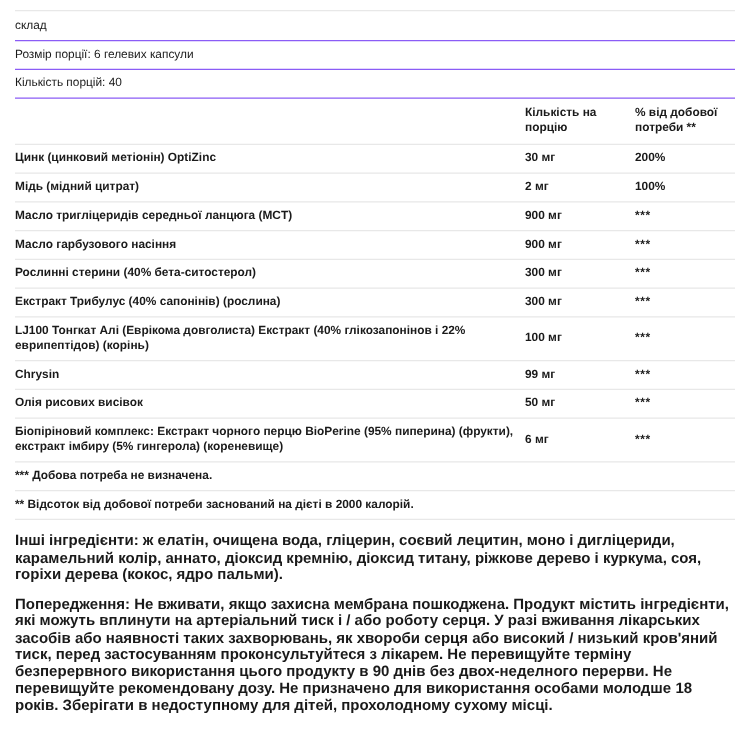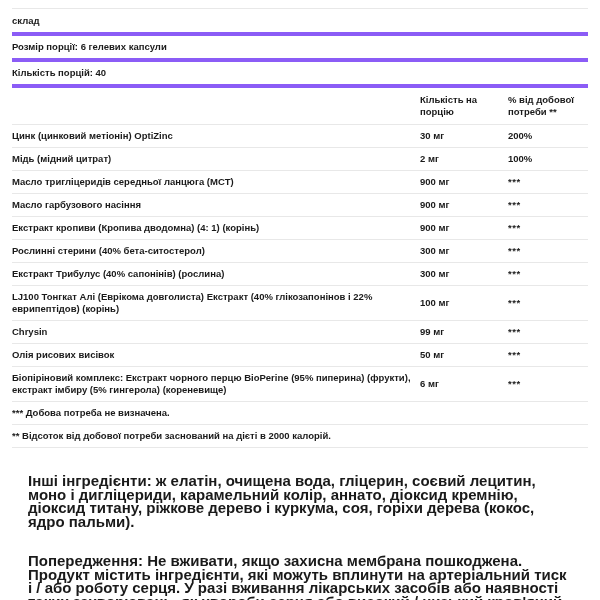--- a/index.html
+++ b/index.html
@@ -22,24 +22,24 @@
   }
   .rule-top {
     height: 0;
     border-top: 1px solid #e8e8e8;
     margin-top: 8px;
   }
 
   
   .info-row {
     font-size: 9.5px;
-    font-weight: bold;
+    font-weight: normal;
     line-height: 12px;
     padding: 5px 0 5px 0;
-    border-bottom: 4px solid #8b5cf6;
+    border-bottom: 1px solid #8b5cf6;
     white-space: nowrap;
   }
   .info-row.first { padding-top: 6px; }
 
   
   table.facts {
     width: 100%;
     border-collapse: collapse;
     table-layout: fixed;
   }
@@ -69,24 +69,24 @@
   .note-row {
     font-size: 9.5px;
     font-weight: bold;
     line-height: 12px;
     padding: 5px 0;
     border-bottom: 1px solid #e8e8e8;
   }
 
   
   .para {
-    font-size: 15px;
+    font-size: 12px;
     font-weight: bold;
     line-height: 13.5px;
-    margin: 16px;
+    margin: 0;
     padding: 10px 0 0 0;
   }
   .para.tight { padding-top: 9px; }
   .para.warn { padding-top: 10px; }
 </style>
 </head>
 <body>
 
 <div class="page">
 
@@ -124,25 +124,20 @@
           <td class="pad-r">Масло тригліцеридів середньої ланцюга (MCT)</td>
           <td class="pad-r">900 мг</td>
           <td class="stars">***</td>
         </tr>
         <tr>
           <td class="pad-r">Масло гарбузового насіння</td>
           <td class="pad-r">900 мг</td>
           <td class="stars">***</td>
         </tr>
         <tr>
-          <td class="pad-r">Екстракт кропиви (Кропива дводомна) (4: 1) (корінь)</td>
-          <td class="pad-r">900 мг</td>
-          <td class="stars">***</td>
-        </tr>
-        <tr>
           <td class="pad-r">Рослинні стерини (40% бета-ситостерол)</td>
           <td class="pad-r">300 мг</td>
           <td class="stars">***</td>
         </tr>
         <tr>
           <td class="pad-r">Екстракт Трибулус (40% сапонінів) (рослина)</td>
           <td class="pad-r">300 мг</td>
           <td class="stars">***</td>
         </tr>
         <tr>

